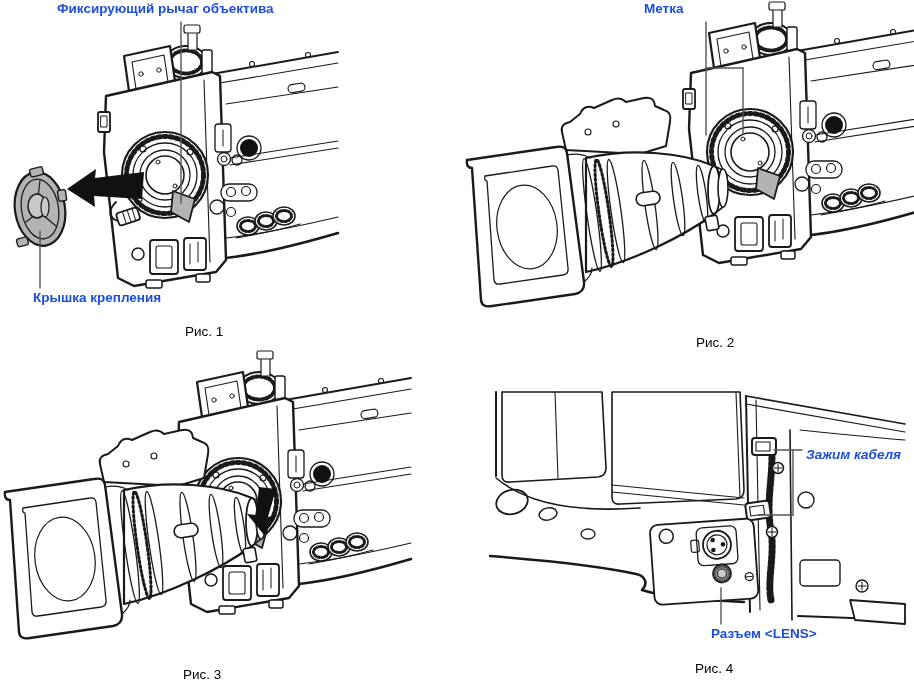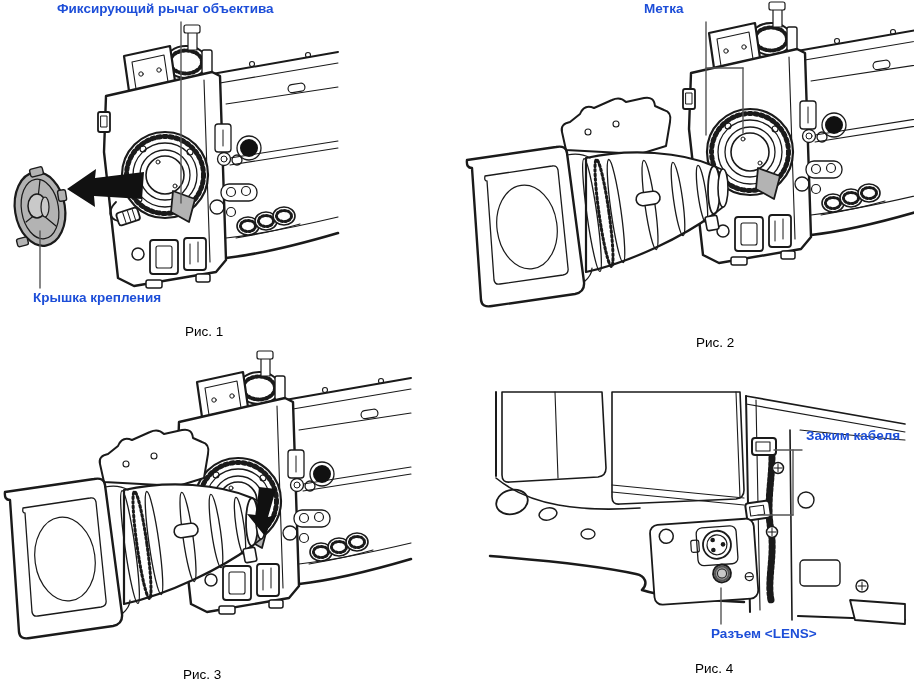--- a/index.html
+++ b/index.html
@@ -236,21 +236,21 @@
       <line x1="721" y1="588" x2="721" y2="624" stroke="#555" stroke-width="1.4"></line>
     </g>
   </svg>
 
   <div class="lbl" style="left:57px;top:2px;">Фиксирующий рычаг объектива</div>
 
   <div class="lbl" style="left:644px;top:2px;">Метка</div>
 
   <div class="lbl" style="left:33px;top:291px;text-align:right;">Крышка крепления</div>
 
-  <div class="lbl" style="left:806px;top:429px;">Зажим кабеля</div>
+  <div class="lbl" style="left:806px;top:448px;font-style:italic;">Зажим кабеля</div>
 
   <div class="lbl" style="left:667px;top:627px;padding-left:44px;">Разъем &lt;LENS&gt;</div>
 
   <div class="cap" style="left:185px;top:324px;">Рис. 1</div>
 
   <div class="cap" style="left:696px;top:327px;margin-top:8px;">Рис. 2</div>
 
   <div class="cap" style="left:183px;top:667px;">Рис. 3</div>
 
   <div class="cap" style="left:695px;top:661px;text-align:center;">Рис. 4</div>

